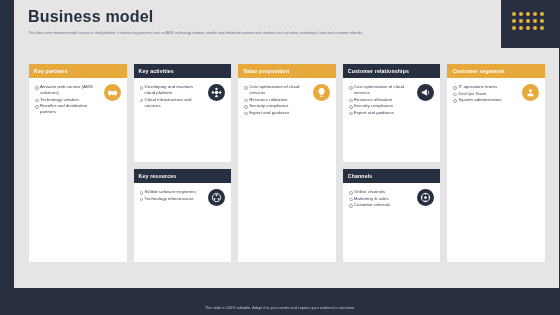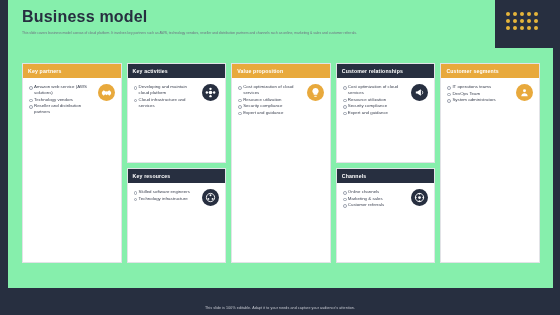--- a/index.html
+++ b/index.html
@@ -4,23 +4,23 @@
 <style>
   * { margin:0; padding:0; box-sizing:border-box; }
   html,body { width:560px; height:315px; overflow:hidden; }
   body {
     background:#272f40;
     font-family:"Liberation Sans", sans-serif;
     position:relative;
   }
   .slide {
     position:absolute;
-    left:8px; top:0;
+    left:14px; top:0;
     width:545px; height:288px;
-    background:#86efac;
+    background:#e5e5e5;
   }
   
   .title {
     position:absolute;
     left:14px; top:8px;
     font-size:16px;
     font-weight:bold;
     color:#272f40;
     letter-spacing:.2px;
   }

